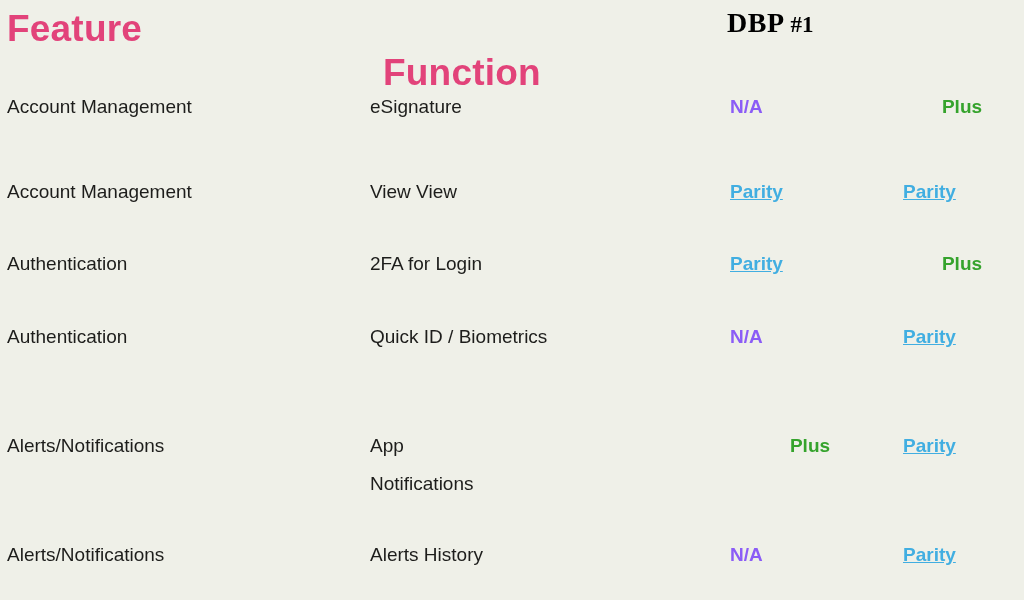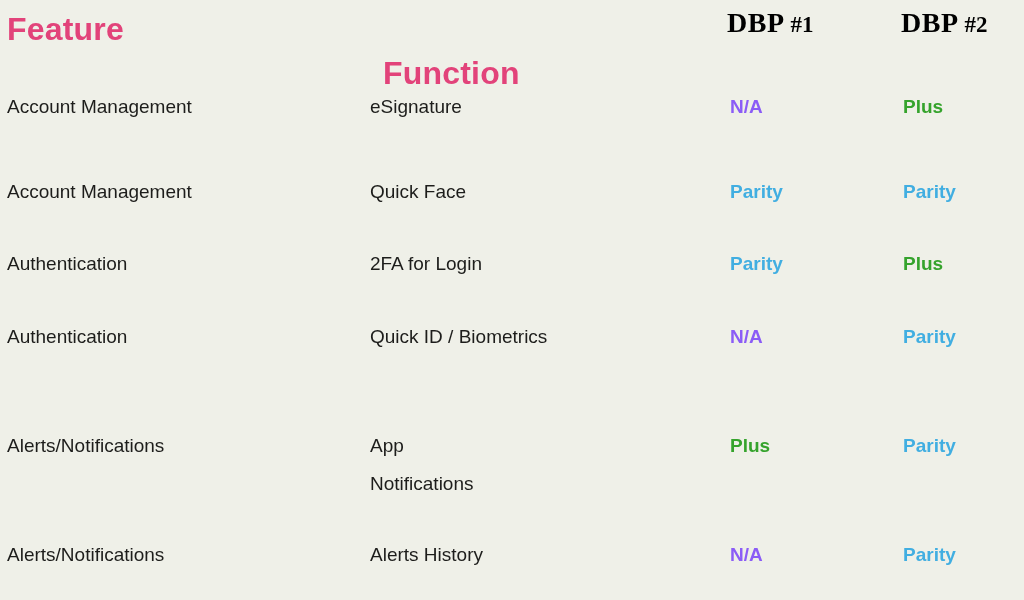--- a/index.html
+++ b/index.html
@@ -36,21 +36,21 @@
   .r1 { top: 88px; }
   .r2 { top: 173px; }
   .r3 { top: 245px; }
   .r4 { top: 318px; }
   .r5 { top: 427px; }
   .r6 { top: 536px; }
   
   .hdr-pink {
     position: absolute;
     top: 12px;
-    font-size: 32px;
+    font-size: 37px;
     font-weight: bold;
     line-height: 34px;
     color: #e2437a;
     letter-spacing: 0.2px;
   }
   .hdr-pink.c1 { left: 7px; }
   .hdr-pink.c2 { left: 383px; margin-top: 44px; }
   .hdr-serif {
     position: absolute;
     top: 5px;
@@ -65,43 +65,42 @@
   .hdr-serif.c4 { left: 901px; }
   .hdr-serif .num {
     font-size: 23px;
     letter-spacing: 0px;
   }
   
   .status {
     font-weight: bold;
   }
   .status[data-status="na"]     { color: #8b5cf6; }
-  .status[data-status="plus"]   { color: #35a32c; }
-  .status[data-status="parity"] { color: #41aee1; }
+  .status[data-status="plus"]   { color: #35a32c; text-align: center; }
+  .status[data-status="parity"] { color: #41aee1; text-decoration: underline; }
 </style>
 </head>
 <body>
 
 <div class="stage">
 
   <div class="hdr-pink c1">Feature</div>
   <div class="hdr-pink c2">Function</div>
   <div class="hdr-serif c3"><span>DBP </span><span class="num">#1</span></div>
-  <div class="hdr-serif c4"><span>DBP </span><span class="num">#2</span></div>
 
   <div>
     <div class="cell c1 r1">Account Management</div>
     <div class="cell c2 r1">eSignature</div>
     <div class="cell c3 r1 status" data-status="na">N/A</div>
     <div class="cell c4 r1 status" data-status="plus">Plus</div>
   </div>
 
   <div>
     <div class="cell c1 r2">Account Management</div>
-    <div class="cell c2 r2">Quick Face</div>
+    <div class="cell c2 r2">View View</div>
     <div class="cell c3 r2 status" data-status="parity">Parity</div>
     <div class="cell c4 r2 status" data-status="parity">Parity</div>
   </div>
 
   <div>
     <div class="cell c1 r3">Authentication</div>
     <div class="cell c2 r3">2FA for Login</div>
     <div class="cell c3 r3 status" data-status="parity">Parity</div>
     <div class="cell c4 r3 status" data-status="plus">Plus</div>
   </div>

